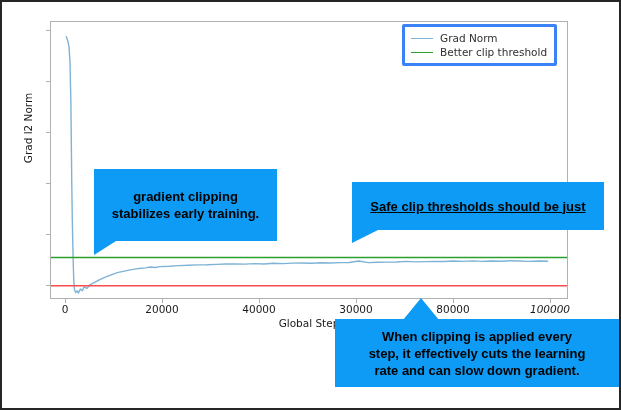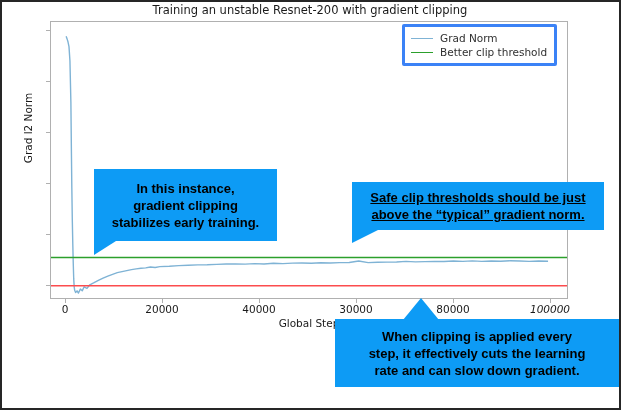--- a/index.html
+++ b/index.html
@@ -122,21 +122,20 @@
     border-right:18px solid transparent;
     border-bottom:22px solid #0d9bf5;
   }
 </style>
 </head>
 <body>
 
 <div id="root">
  <div class="figure">
 
-  <div class="chart-title">Training an unstable Resnet-200 with gradient clipping</div>
 
   <div class="ylabel">Grad l2 Norm</div>
 
   <div class="tickmark-y" style="top:28px;"></div>
   <div class="tickmark-y" style="top:79px;"></div>
   <div class="tickmark-y" style="top:130px;"></div>
   <div class="tickmark-y" style="top:181px;"></div>
   <div class="tickmark-y" style="top:232px;"></div>
   <div class="tickmark-y" style="top:283px;"></div>
 
@@ -172,31 +171,29 @@
       <span class="legend-text">Grad Norm</span>
     </div>
     <div class="legend-row">
       <span class="legend-swatch" style="border-top-color:#2ca02c;"></span>
       <span class="legend-text">Better clip threshold</span>
     </div>
   </div>
 
   <div class="callout" id="callout-1" style="left:92px;top:167px;">
     <div class="body">
-      <span>In this instance,</span>
       <span>gradient clipping</span>
       <span>stabilizes early training.</span>
     </div>
     <div class="tail"></div>
   </div>
 
   <div class="callout" id="callout-2" style="left:350px;top:180px;">
     <div class="body">
       <span>Safe clip thresholds should be just</span>
-      <span>above the “typical” gradient norm.</span>
     </div>
     <div class="tail"></div>
   </div>
 
   <div class="callout" id="callout-3" style="left:333px;top:296px;">
     <div class="tail"></div>
     <div class="body">
       <span>When clipping is applied every</span>
       <span>step, it effectively cuts the learning</span>
       <span>rate and can slow down gradient.</span>

